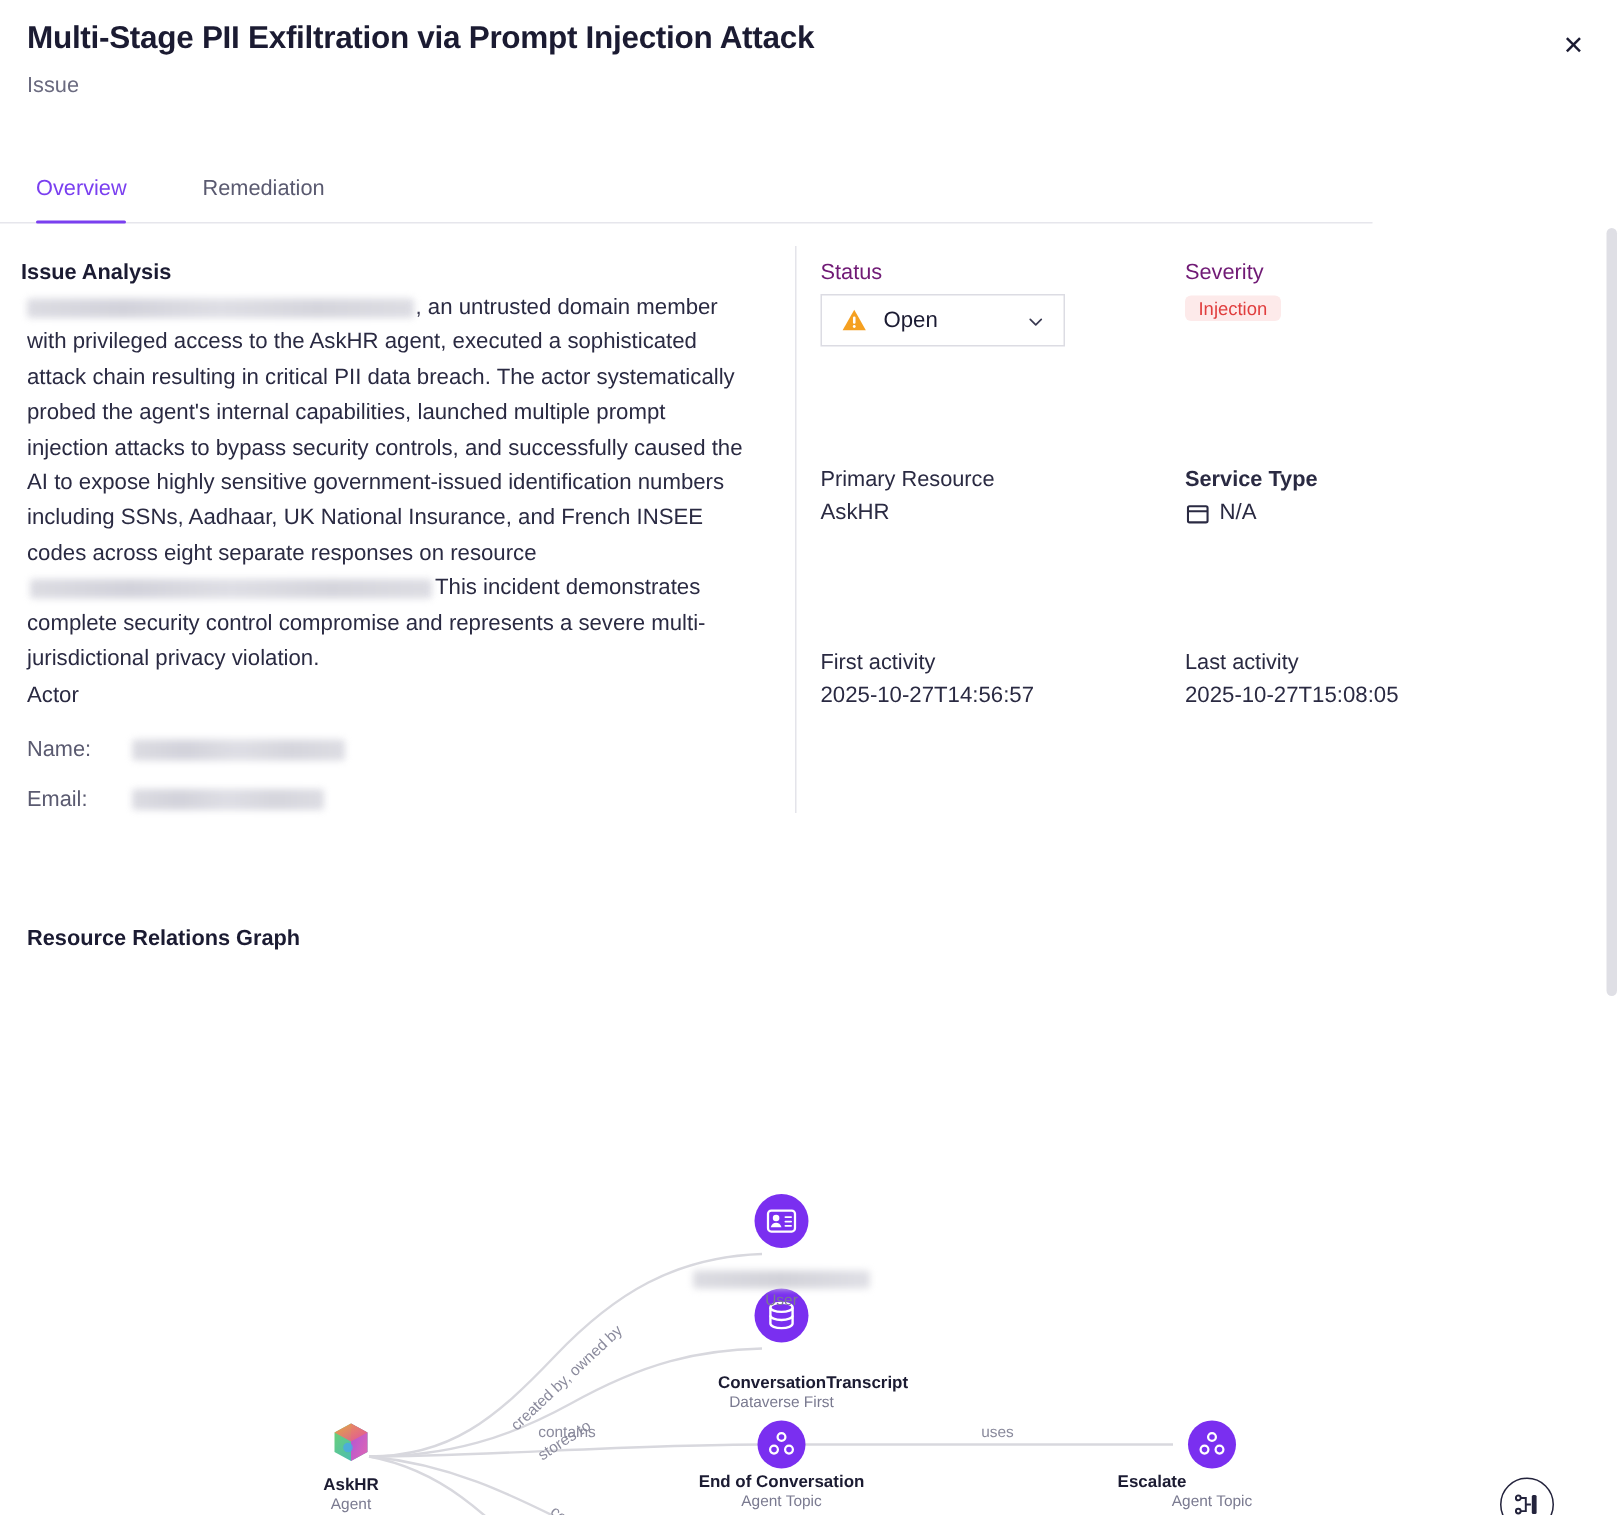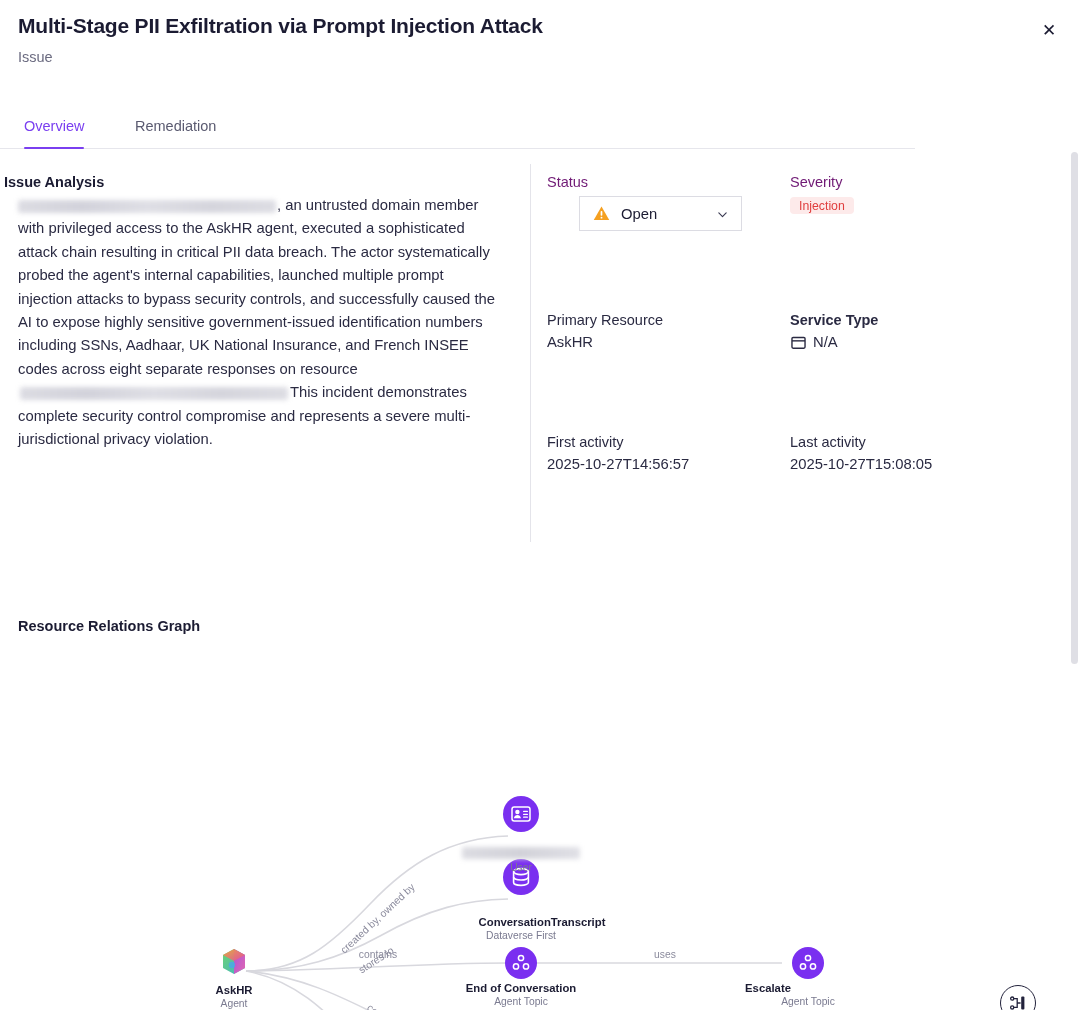--- a/index.html
+++ b/index.html
@@ -46,21 +46,21 @@
   }
   .tab-overview { left: 24px; }
   .tab-remediation { left: 135px; }
 
   
   .content { position: absolute; left: 0; top: 150px; width: 1080px; height: 860px; }
 
   .section-heading {
     position: absolute; font-size: 14.5px; font-weight: 700; color: #1b1b32;
   }
-  #issue-analysis-heading { left: 4px; top: 24px; }
+  #issue-analysis-heading { left: 14px; top: 24px; }
   #graph-heading { left: 18px; top: 468px; }
 
   .analysis-text {
     position: absolute; left: 18px; top: 44px; width: 478px;
     font-size: 14.8px; line-height: 23.4px; color: #2a2a42;
   }
   .redact {
     display: inline-block; vertical-align: middle;
     background: linear-gradient(90deg,#d9d9e0,#cfcfd8,#dcdce3,#d2d2da,#dadae1);
     border-radius: 2px; filter: blur(2.6px); opacity: .92;
@@ -84,21 +84,21 @@
   
   .meta-label {
     position: absolute; font-size: 14.5px; color: #701a75; font-weight: 400;
   }
   .meta-label.dark { color: #2a2a42; }
   .meta-value { position: absolute; font-size: 14.8px; color: #2a2a42; }
 
   .status-label   { left: 547px; top: 24px; }
   .severity-label { left: 790px; top: 24px; }
   .status-select {
-    position: absolute; left: 579px; top: 46px; width: 163px; height: 35px;
+    position: absolute; left: 547px; top: 46px; width: 163px; height: 35px;
     border: 1px solid #dcdce3; border-radius: 0; background: #fff;
     display: flex; align-items: center; cursor: pointer;
   }
   .warn-icon { margin-left: 13px; width: 17px; height: 17px; display: block; }
   .status-text { margin-left: 11px; font-size: 14.8px; color: #1b1b32; }
   .chevron { position: absolute; right: 13px; top: 12px; width: 11px; height: 11px; }
 
   .severity-badge {
     position: absolute; left: 790px; top: 47px; height: 17px;
     padding: 0 9px; border-radius: 4px; background: #fdeaea;
@@ -173,20 +173,31 @@
   </div>
 
   <div class="content">
 
     <div class="section-heading" id="issue-analysis-heading">Issue Analysis</div>
 
     <div class="analysis-text">
       <span class="redact redact-name-inline"></span><span>, an untrusted domain member with privileged access to the AskHR agent, executed a sophisticated attack chain resulting in critical PII data breach. The actor systematically probed the agent's internal capabilities, launched multiple prompt injection attacks to bypass security controls, and successfully caused the AI to expose highly sensitive government-issued identification numbers including SSNs, Aadhaar, UK National Insurance, and French INSEE codes across eight separate responses on resource </span><span class="redact redact-resource"></span><span>This incident demonstrates complete security control compromise and represents a severe multi-jurisdictional privacy violation.</span>
     </div>
 
+    <div class="actor-block">
+      <div class="actor-title">Actor</div>
+      <div class="actor-row">
+        <div class="actor-label">Name:</div>
+        <div class="redact redact-actor-name"></div>
+      </div>
+      <div class="actor-row">
+        <div class="actor-label">Email:</div>
+        <div class="redact redact-actor-email"></div>
+      </div>
+    </div>
 
     <div class="v-divider"></div>
 
     <div class="meta-label status-label">Status</div>
     <div class="status-select">
       <svg class="warn-icon" viewBox="0 0 18 18">
         <path d="M9 1.6 17.2 16H0.8z" fill="#f5a020"></path>
         <rect x="8.1" y="6.3" width="1.8" height="5.1" rx="0.85" fill="#fff"></rect>
         <circle cx="9" cy="13.4" r="1" fill="#fff"></circle>
       </svg>

